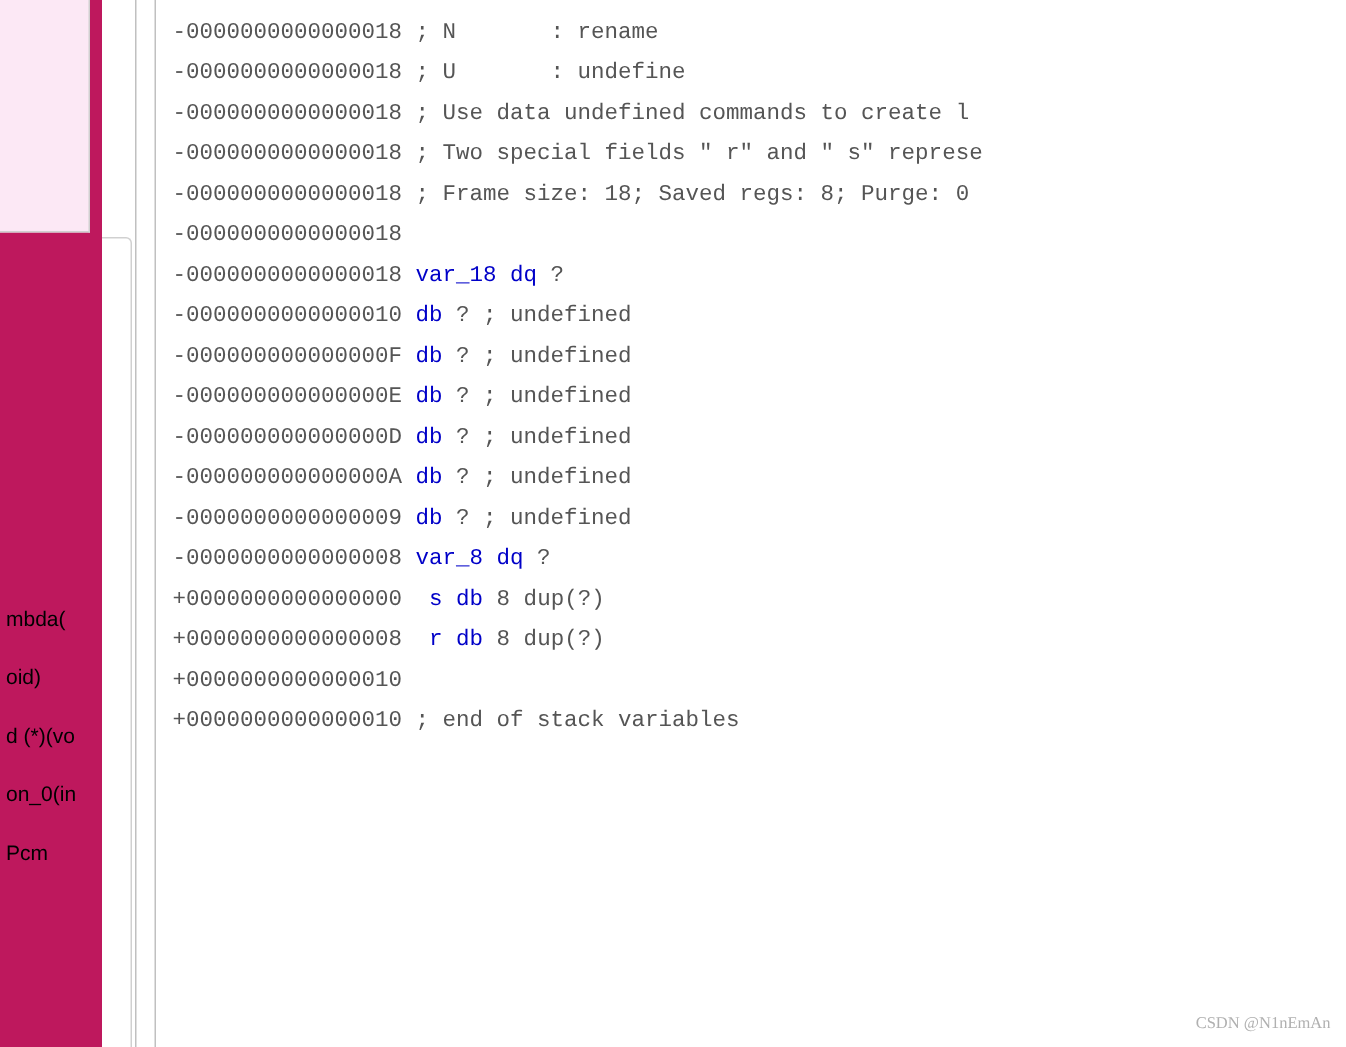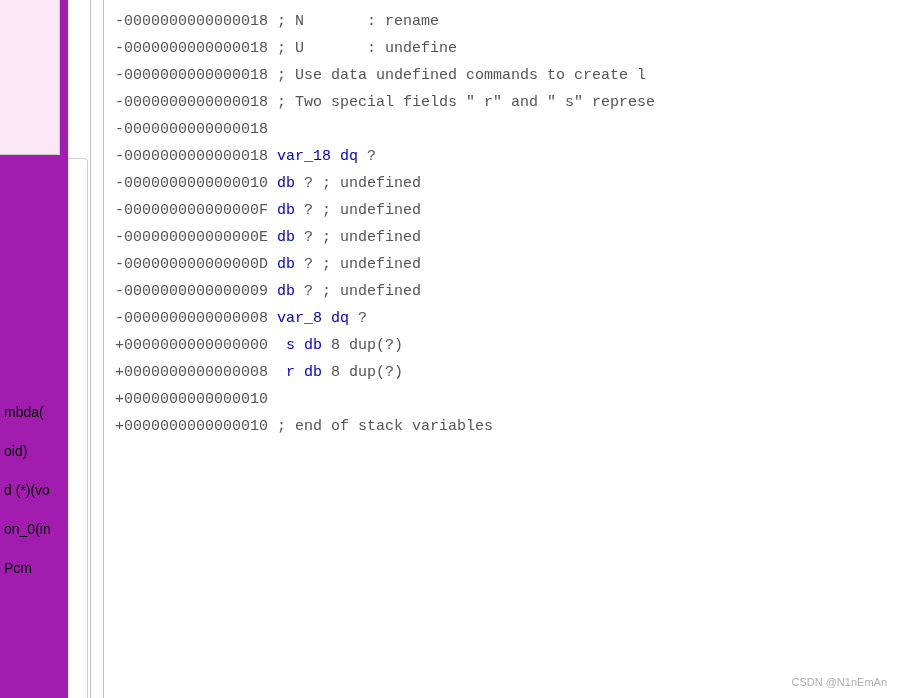--- a/index.html
+++ b/index.html
@@ -11,21 +11,21 @@
       width: 897px;
       height: 698px;
       position: relative;
     }
     .left-panel {
       position: absolute;
       left: 0;
       top: 0;
       width: 68px;
       height: 698px;
-      background: #a21caf;
+      background: #be185d;
     }
     .left-panel-top {
       position: absolute;
       left: 0;
       top: 0;
       width: 60px;
       height: 155px;
       background: #fce8f5;
       border: 1px solid #d0d0d0;
       border-left: none;
@@ -71,21 +71,21 @@
     }
     .code-line {
       white-space: pre;
       color: #555555;
     }
     .kw { color: #0000c8; }
     .watermark {
       position: absolute;
       right: 10px;
       bottom: 10px;
-      font-family: Liberation Sans, sans-serif;
+      font-family: Liberation Serif, serif;
       font-size: 11px;
       color: #b0b0b0;
     }
     .left-border-outer {
       position: absolute;
       left: 68px;
       top: 158px;
       width: 20px;
       height: 540px;
       border-top: 1px solid #d0d0d0;
@@ -109,26 +109,28 @@
 </div>
 
 <div class="vert-line"></div>
 <div class="vert-line2"></div>
 
 <div class="main-content" id="main-content">
     <div class="code-line">-0000000000000018 ; N       : rename</div>
     <div class="code-line">-0000000000000018 ; U       : undefine</div>
     <div class="code-line">-0000000000000018 ; Use data undefined commands to create l</div>
     <div class="code-line">-0000000000000018 ; Two special fields " r" and " s" represe</div>
+    <div class="code-line">-0000000000000018 ; Frame size: 18; Saved regs: 8; Purge: 0</div>
     <div class="code-line">-0000000000000018</div>
     <div class="code-line">-0000000000000018 <span class="kw">var_18</span> <span class="kw">dq</span> ?</div>
     <div class="code-line">-0000000000000010 <span class="kw">db</span> ? ; undefined</div>
     <div class="code-line">-000000000000000F <span class="kw">db</span> ? ; undefined</div>
     <div class="code-line">-000000000000000E <span class="kw">db</span> ? ; undefined</div>
     <div class="code-line">-000000000000000D <span class="kw">db</span> ? ; undefined</div>
+    <div class="code-line">-000000000000000A <span class="kw">db</span> ? ; undefined</div>
     <div class="code-line">-0000000000000009 <span class="kw">db</span> ? ; undefined</div>
     <div class="code-line">-0000000000000008 <span class="kw">var_8</span> <span class="kw">dq</span> ?</div>
     <div class="code-line">+0000000000000000 <span class="kw"> s</span> <span class="kw">db</span> 8 dup(?)</div>
     <div class="code-line">+0000000000000008 <span class="kw"> r</span> <span class="kw">db</span> 8 dup(?)</div>
     <div class="code-line">+0000000000000010</div>
     <div class="code-line">+0000000000000010 ; end of stack variables</div>
   </div>
 
 <div class="watermark">CSDN @N1nEmAn</div>
 

